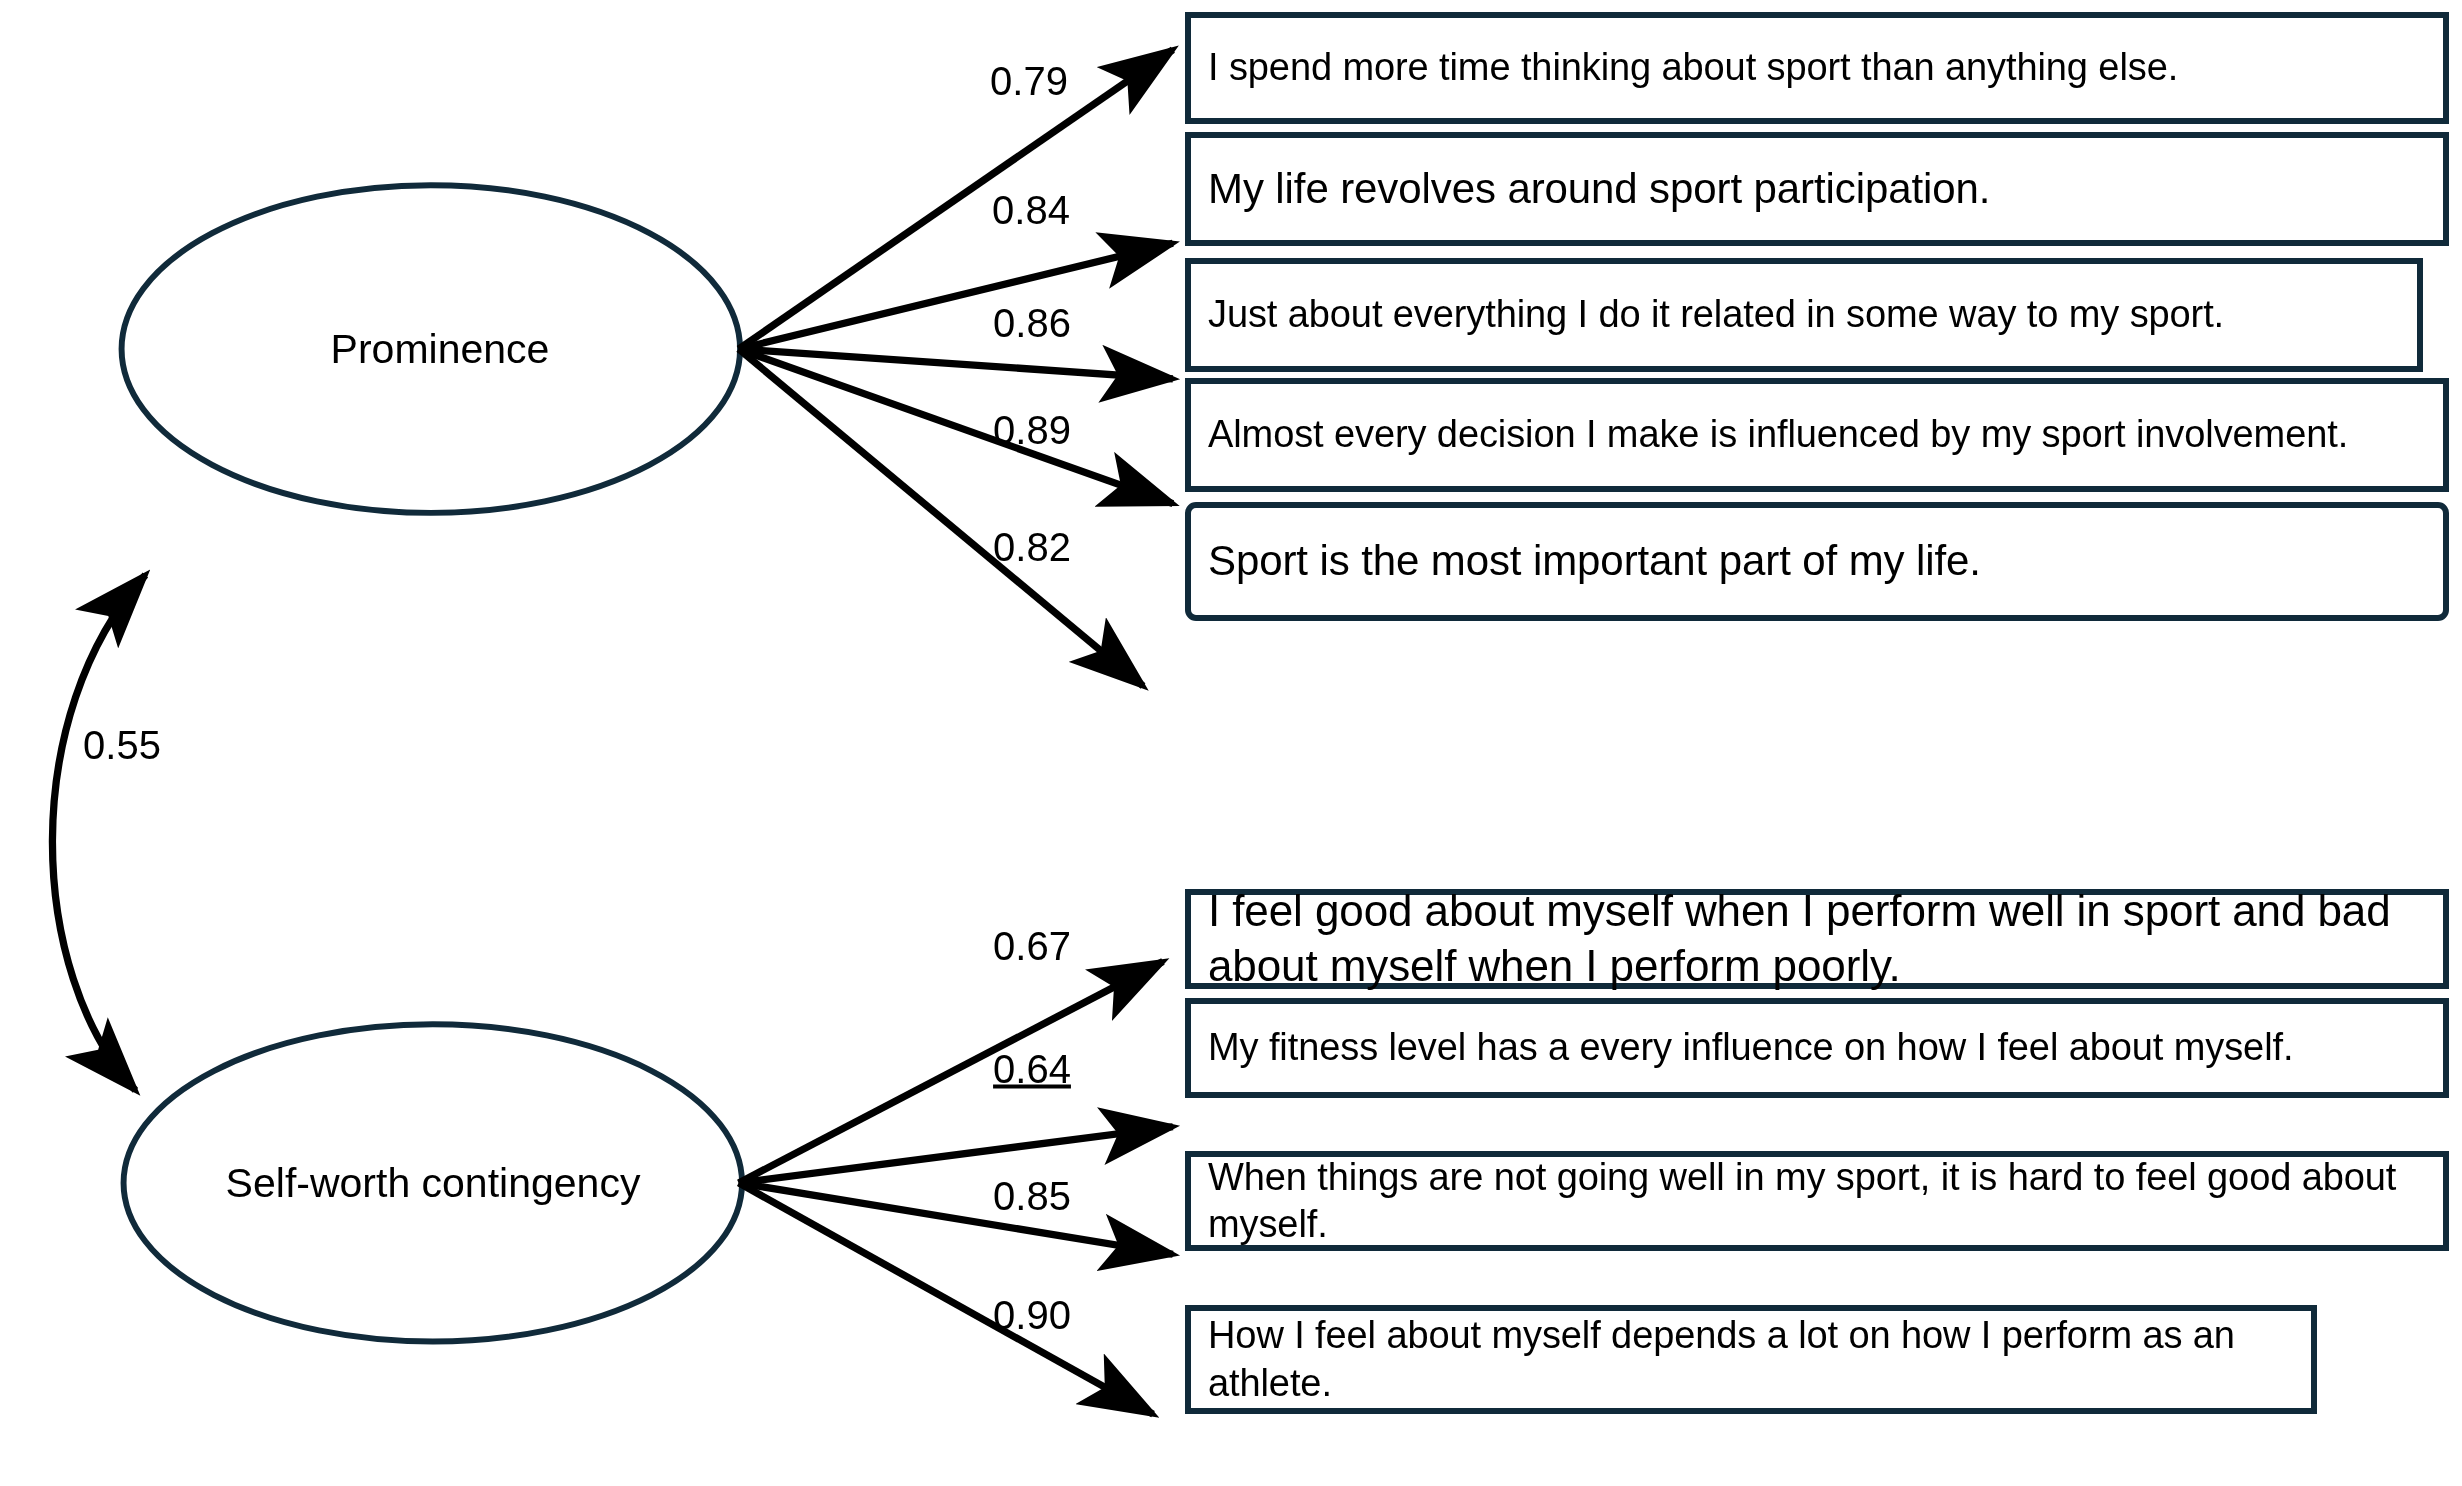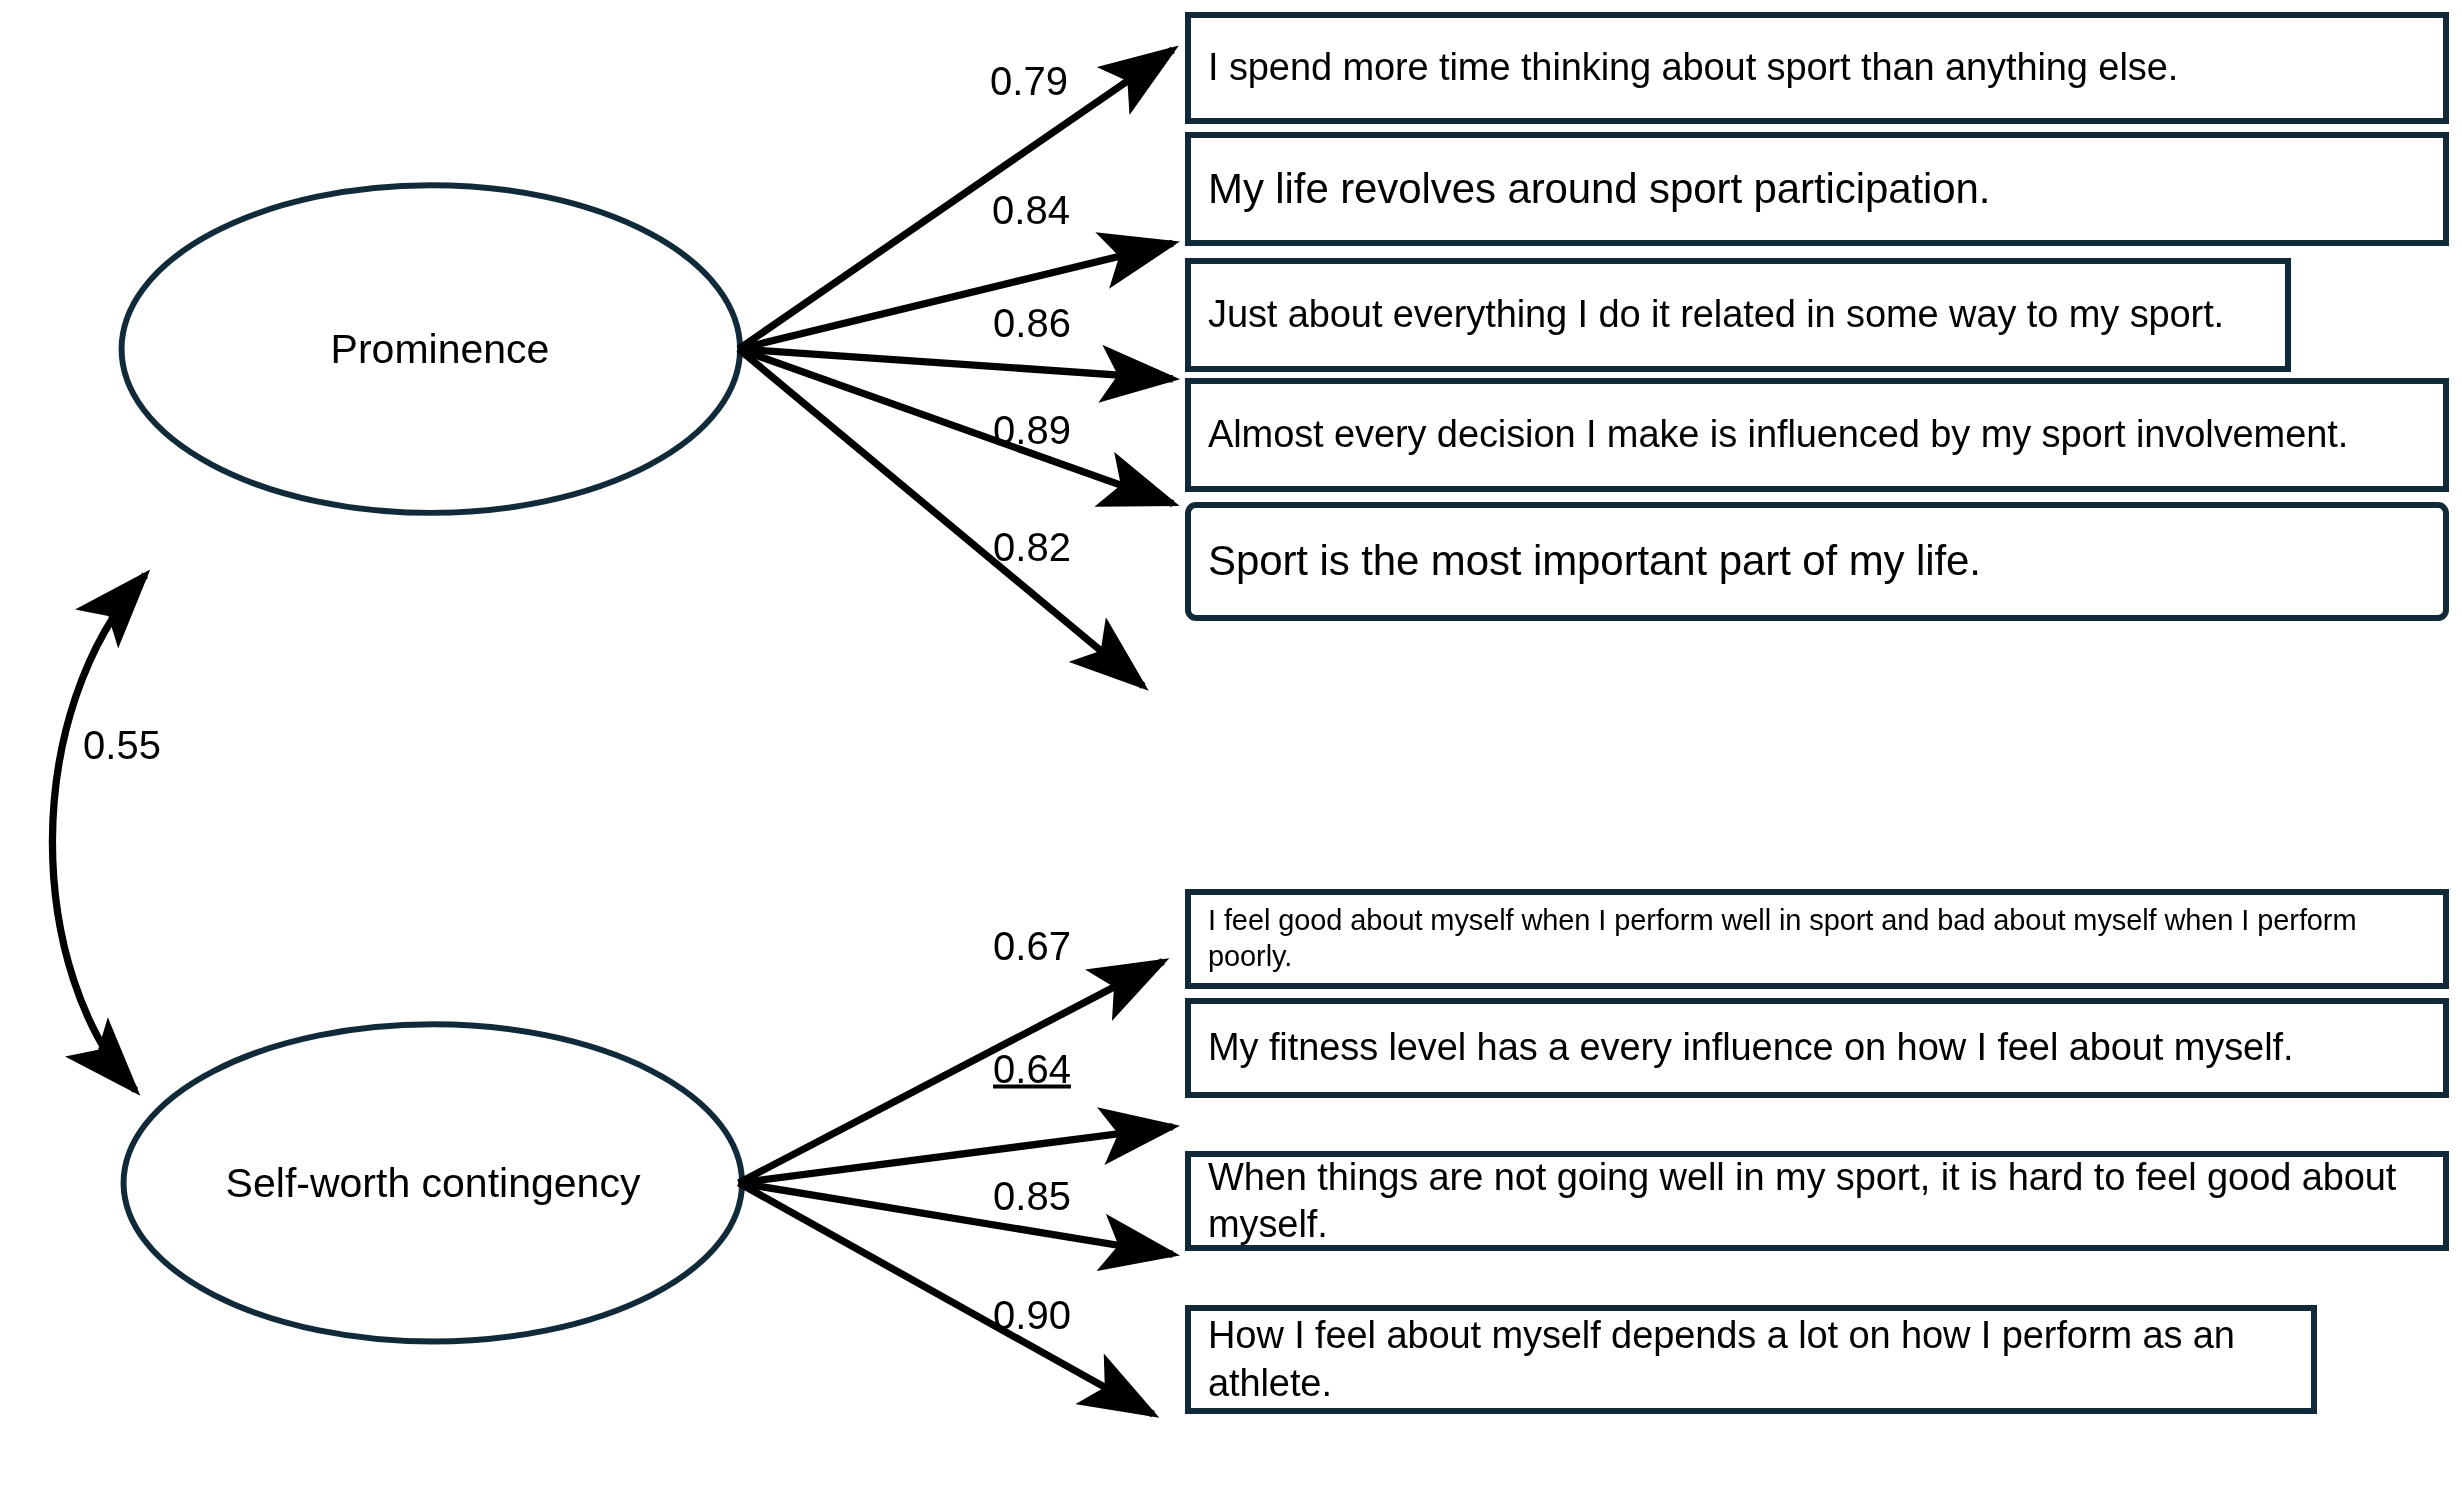--- a/index.html
+++ b/index.html
@@ -95,32 +95,32 @@
   <div class="path-coef" style="left:1032px;top:1069px;text-decoration:underline;">0.64</div>
   <div class="path-coef" style="left:1032px;top:1196px;">0.85</div>
   <div class="path-coef" style="left:1032px;top:1315px;">0.90</div>
 
   <div class="item-box" style="left:1185px;top:12px;width:1264px;height:112px;">
     <span class="item-text" style="font-size:38px;">I spend more time thinking about sport than anything else.</span>
   </div>
   <div class="item-box" style="left:1185px;top:132px;width:1264px;height:114px;">
     <span class="item-text" style="font-size:42px;">My life revolves around sport participation.</span>
   </div>
-  <div class="item-box" style="left:1185px;top:258px;width:1106px;height:114px;">
+  <div class="item-box" style="left:1185px;top:258px;width:1238px;height:114px;">
     <span class="item-text" style="font-size:38px;">Just about everything I do it related in some way to my sport.</span>
   </div>
   <div class="item-box" style="left:1185px;top:378px;width:1264px;height:114px;">
     <span class="item-text" style="font-size:38px;">Almost every decision I make is influenced by my sport involvement.</span>
   </div>
   <div class="item-box" style="left:1185px;top:502px;width:1264px;height:119px;border-radius:11px;">
     <span class="item-text" style="font-size:42px;">Sport is the most important part of my life.</span>
   </div>
 
   <div class="item-box" style="left:1185px;top:889px;width:1264px;height:100px;">
-    <span class="item-text" style="font-size:29px;">I feel good about myself when I perform well in sport and bad about myself when I perform poorly.</span>
+    <span class="item-text" style="font-size:44px;">I feel good about myself when I perform well in sport and bad about myself when I perform poorly.</span>
   </div>
   <div class="item-box" style="left:1185px;top:998px;width:1264px;height:100px;">
     <span class="item-text" style="font-size:38px;">My fitness level has a every influence on how I feel about myself.</span>
   </div>
   <div class="item-box" style="left:1185px;top:1151px;width:1264px;height:100px;">
     <span class="item-text" style="font-size:38px;">When things are not going well in my sport, it is hard to feel good about myself.</span>
   </div>
   <div class="item-box" style="left:1185px;top:1305px;width:1132px;height:109px;">
     <span class="item-text" style="font-size:38px;">How I feel about myself depends a lot on how I perform as an athlete.</span>
   </div>

